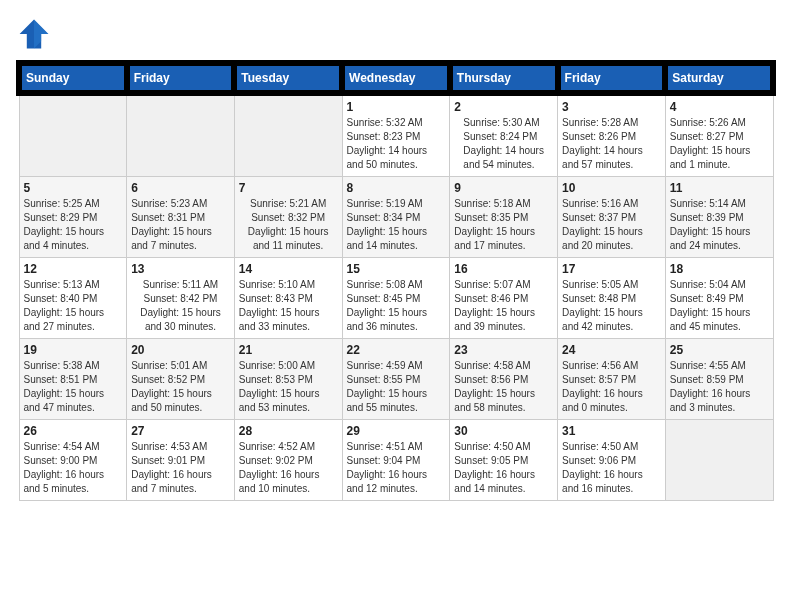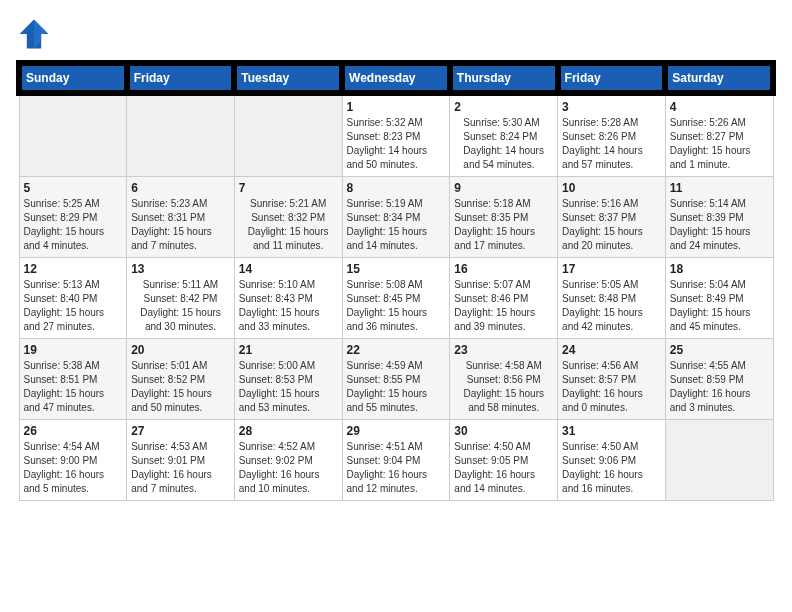--- a/index.html
+++ b/index.html
@@ -288,21 +288,21 @@
         </td>
         <td>
           <div class="day-number">22</div>
           <div class="day-info" style="white-space: pre-line;">Sunrise: 4:59 AM
 Sunset: 8:55 PM
 Daylight: 15 hours
 and 55 minutes.</div>
         </td>
         <td>
           <div class="day-number">23</div>
-          <div class="day-info" style="white-space: pre-line; text-align: center;">Sunrise: 4:58 AM
+          <div class="day-info" style="white-space: pre-line;">Sunrise: 4:58 AM
 Sunset: 8:56 PM
 Daylight: 15 hours
 and 58 minutes.</div>
         </td>
         <td>
           <div class="day-number">24</div>
           <div class="day-info" style="white-space: pre-line;">Sunrise: 4:56 AM
 Sunset: 8:57 PM
 Daylight: 16 hours
 and 0 minutes.</div>

